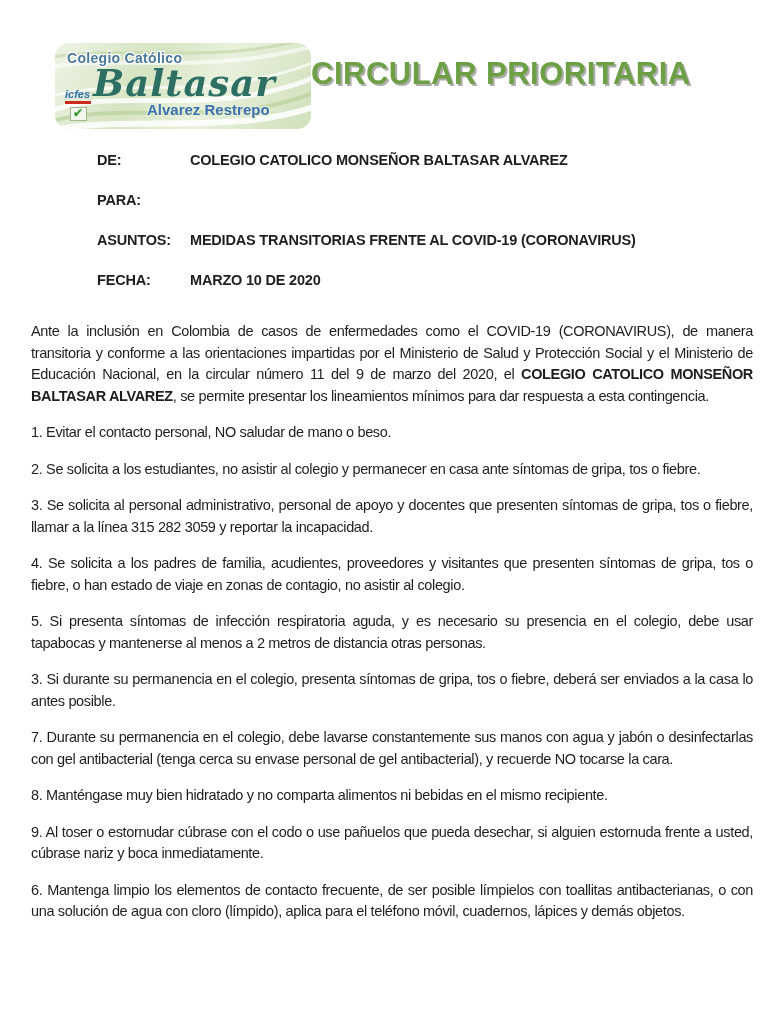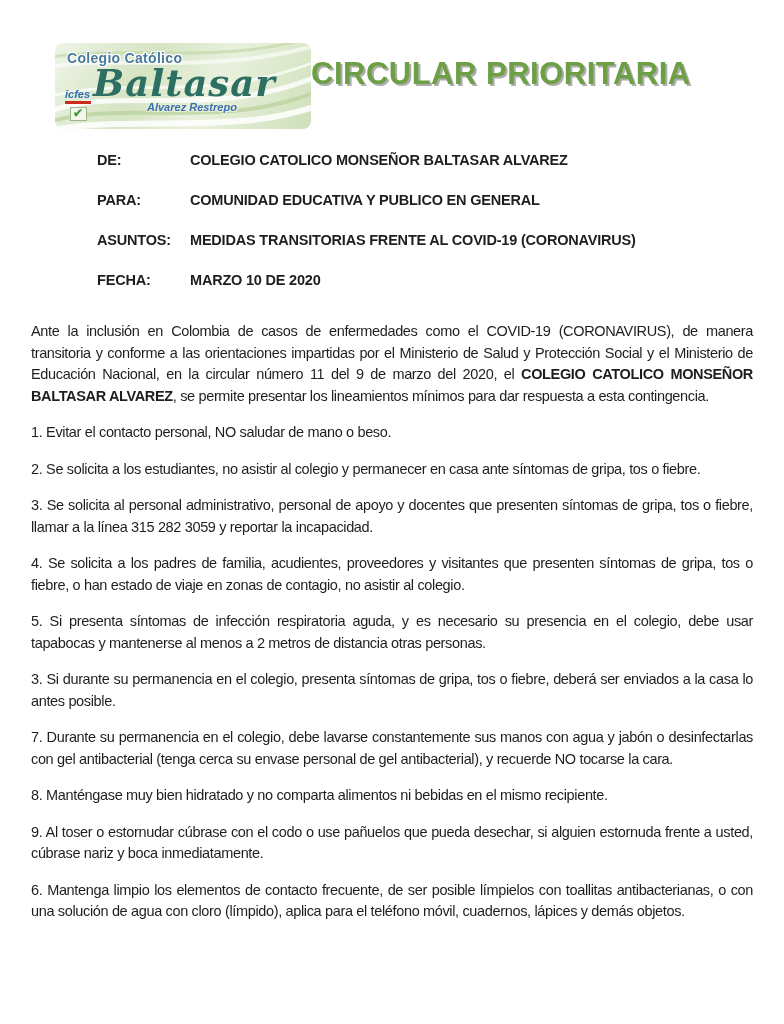--- a/index.html
+++ b/index.html
@@ -24,21 +24,21 @@
     align-items: flex-start;
     padding-top: 43px;
   }
   .logo {
     position: relative;
     width: 256px;
     height: 86px;
     margin-left: 24px;
     flex: 0 0 auto;
     background: linear-gradient(120deg, #eef4e6 0%, #d5e4c2 35%, #e9f1de 60%, #cfe0ba 100%);
-    border-radius: 8px;
+    border-radius: 14px;
     overflow: hidden;
   }
   .logo svg.swirls { position: absolute; inset: 0; }
   .logo-top-text {
     position: absolute;
     top: 7px; left: 12px;
     font-size: 14px;
     font-weight: bold;
     color: #4a7a9b;
     text-shadow: 1px 1px 0 #ffffff, -1px -1px 0 #ffffff, 1px -1px 0 #ffffff, -1px 1px 0 #ffffff;
@@ -50,25 +50,24 @@
     font-family: "DejaVu Serif", serif;
     font-style: italic;
     font-weight: bold;
     font-size: 37px;
     color: #2e6f63;
     letter-spacing: 1px;
   }
   .logo-bottom-text {
     position: absolute;
     top: 58px; left: 92px;
-    font-size: 11px;
+    font-size: 15px;
     font-weight: bold;
     color: #3e6fae;
     text-shadow: 1px 1px 0 #e4f0d6, -1px -1px 0 #e4f0d6, 1px -1px 0 #e4f0d6, -1px 1px 0 #e4f0d6;
-    font-style: italic;
   }
   .icfes {
     position: absolute;
     left: 10px; bottom: 8px;
     display: flex;
     align-items: center;
     gap: 3px;
     flex-direction: column;
   }
   .icfes-text-wrap { display: flex; flex-direction: column; line-height: 1; }
@@ -170,21 +169,20 @@
     </div>
   </div>
 
   <div class="meta">
     <div class="meta-row">
       <span class="meta-label">DE:</span>
       <span class="meta-value">COLEGIO CATOLICO MONSEÑOR BALTASAR ALVAREZ</span>
     </div>
     <div class="meta-row">
       <span class="meta-label">PARA:</span>
-      <span class="meta-value">COMUNIDAD EDUCATIVA Y PUBLICO EN GENERAL</span>
     </div>
     <div class="meta-row">
       <span class="meta-label">ASUNTOS:</span>
       <span class="meta-value">MEDIDAS TRANSITORIAS FRENTE AL COVID-19 (CORONAVIRUS)</span>
     </div>
     <div class="meta-row">
       <span class="meta-label">FECHA:</span>
       <span class="meta-value">MARZO 10 DE 2020</span>
     </div>
   </div>

